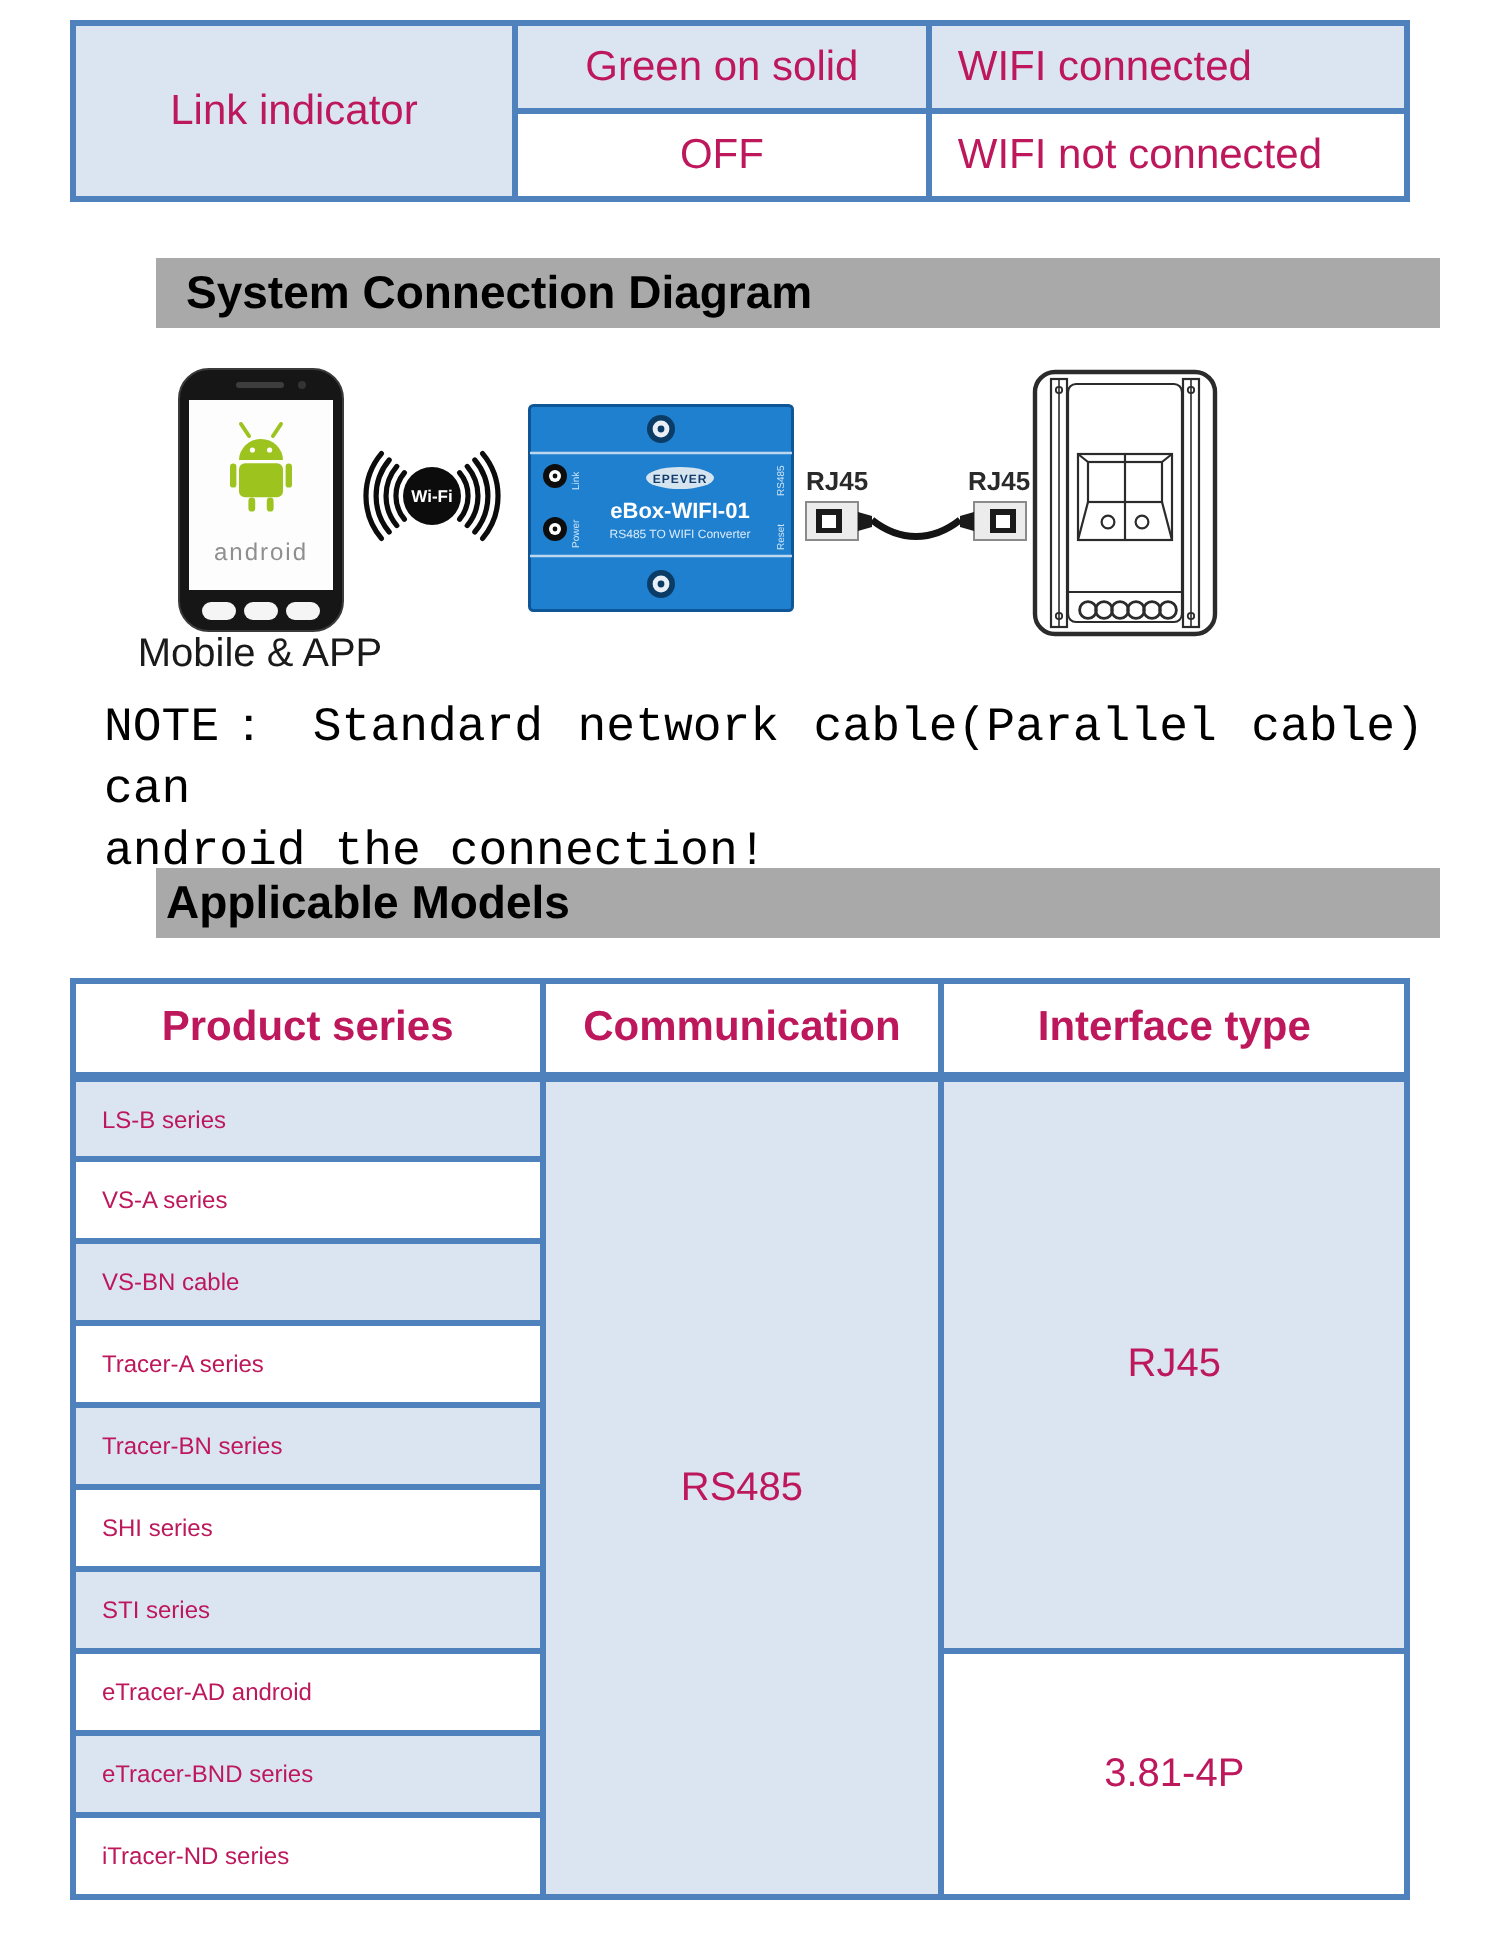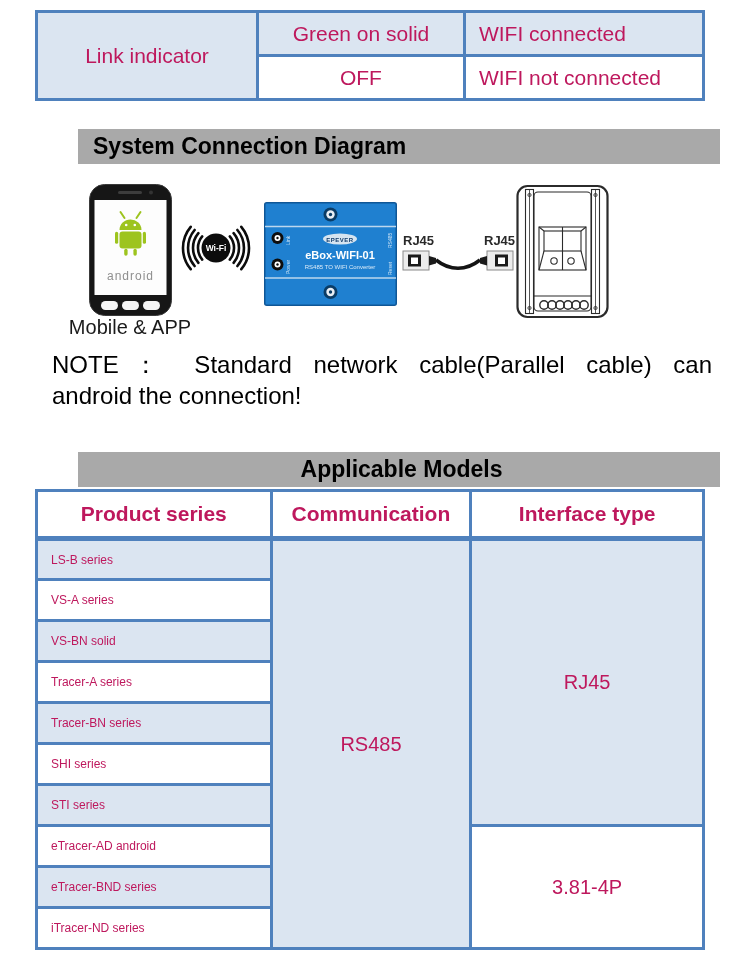--- a/index.html
+++ b/index.html
@@ -15,33 +15,33 @@
   .top-table td { height:44px; }
   .bg-blue { background:#dbe5f1; }
   .bg-white { background:#ffffff; }
   .ta-c { text-align:center; }
   .pl { padding-left:13px; }
 
   
   .section-bar { position:absolute; left:48px; width:642px; height:35px; background:#a9a9a9;
                  font-size:23px; font-weight:bold; color:#000; line-height:35px;margin-left:30px; }
   #bar1 { top:129px; padding-left:15px; }
-  #bar2 { top:452px; padding-left:5px;text-align:center; }
+  #bar2 { top:434px; padding-left:5px; }
 
   
   .abs { position:absolute; }
   .phone-caption { position:absolute; left:55px; top:316px; width:150px; text-align:center;
                    font-size:20px; color:#1a1a1a; }
   .rj45-label { position:absolute; top:233px; font-size:13px; font-weight:bold; color:#2a2a2a; }
   #rj45-label-left { left:403px; }
   #rj45-label-right { left:484px; }
 
   
   .note { position:absolute; left:52px; top:349px; width:660px; font-size:24px;
-          line-height:31px; color:#000; }
+          line-height:31px; color:#000;font-family:Liberation Mono, monospace; }
   .note .j { text-align:justify; text-align-last:justify; }
 
   
   .models-table { position:absolute; left:35px; top:489px; width:670px; }
   .models-table .hdr td { height:48px; font-weight:bold; text-align:center;
                           background:#fff; border-bottom-width:5px; }
   .models-table td.prod { height:41px; padding-left:13px; font-size:12px; }
   .models-table td.merged { text-align:center; font-size:20px; }
 </style>
 </head>
@@ -224,21 +224,21 @@
     </tr>
     <tr>
       <td class="prod bg-blue">LS-B series</td>
       <td class="merged bg-blue" rowspan="10">RS485</td>
       <td class="merged bg-blue" rowspan="7">RJ45</td>
     </tr>
     <tr>
       <td class="prod bg-white">VS-A series</td>
     </tr>
     <tr>
-      <td class="prod bg-blue">VS-BN solid</td>
+      <td class="prod bg-blue">VS-BN cable</td>
     </tr>
     <tr>
       <td class="prod bg-white">Tracer-A series</td>
     </tr>
     <tr>
       <td class="prod bg-blue">Tracer-BN series</td>
     </tr>
     <tr>
       <td class="prod bg-white">SHI series</td>
     </tr>

